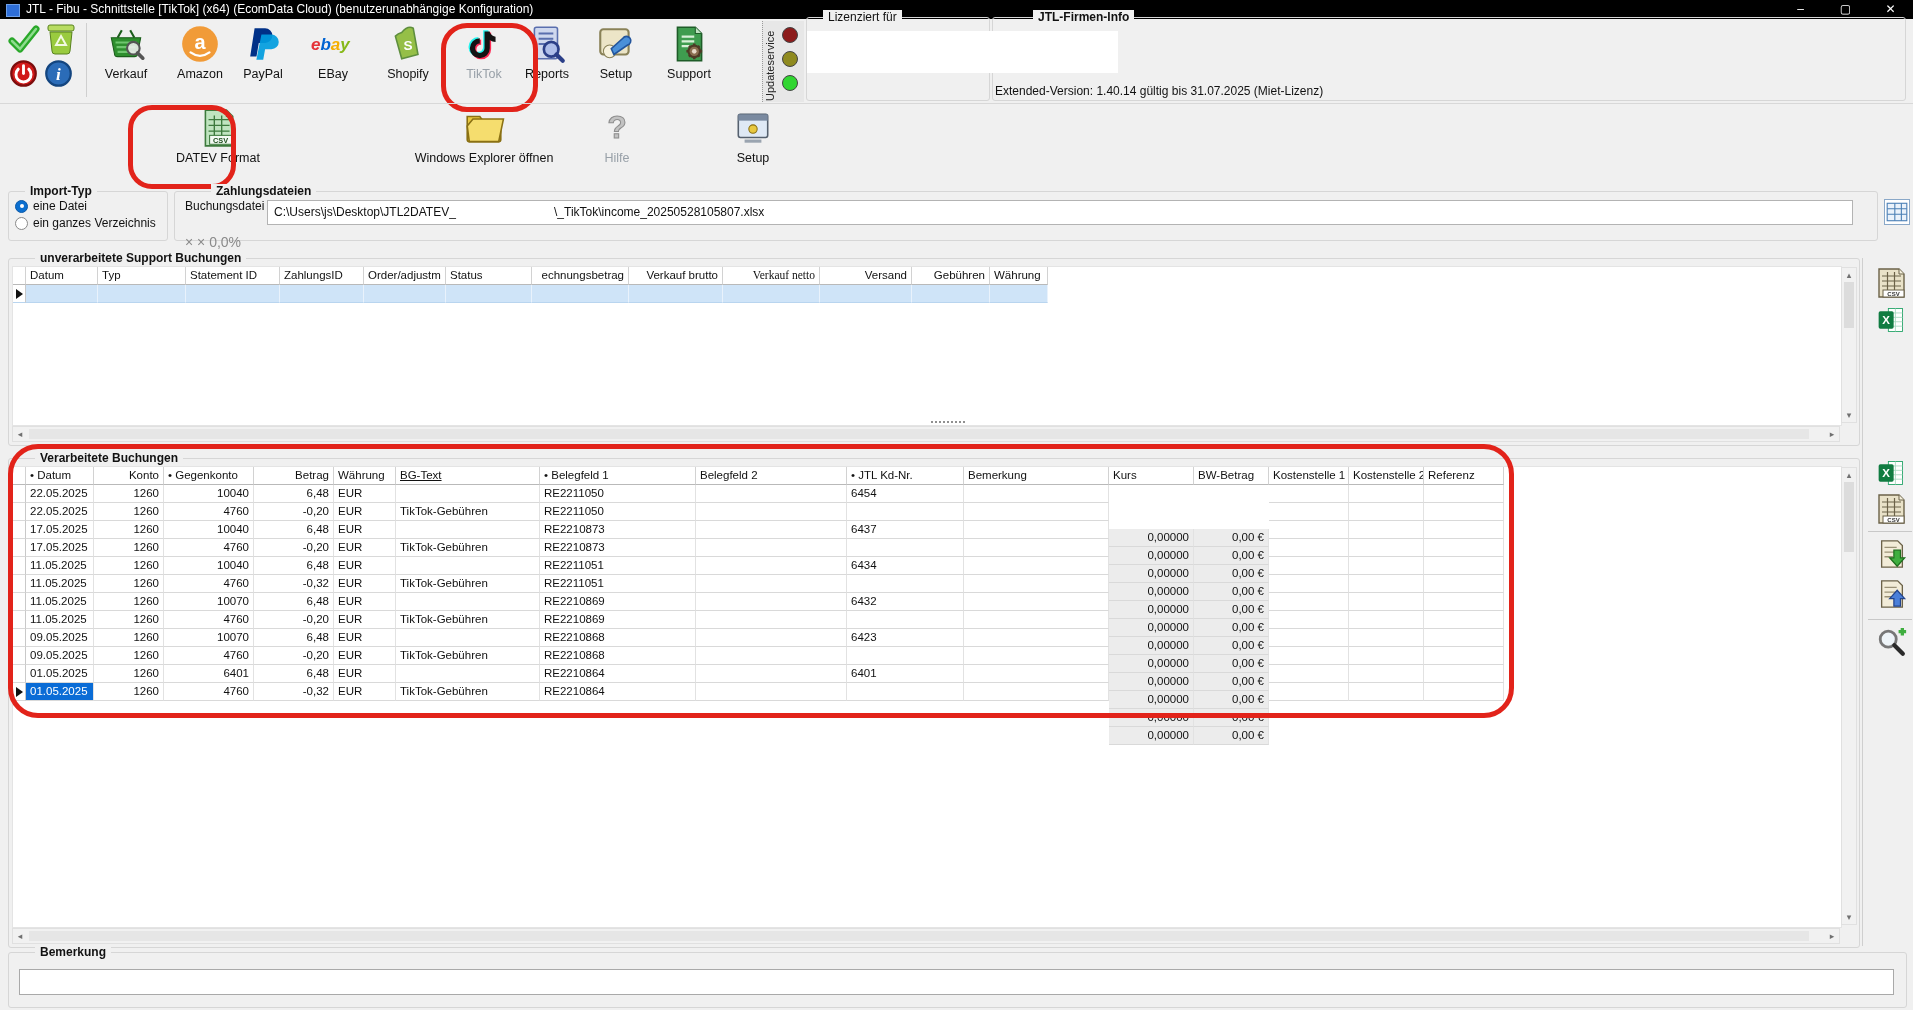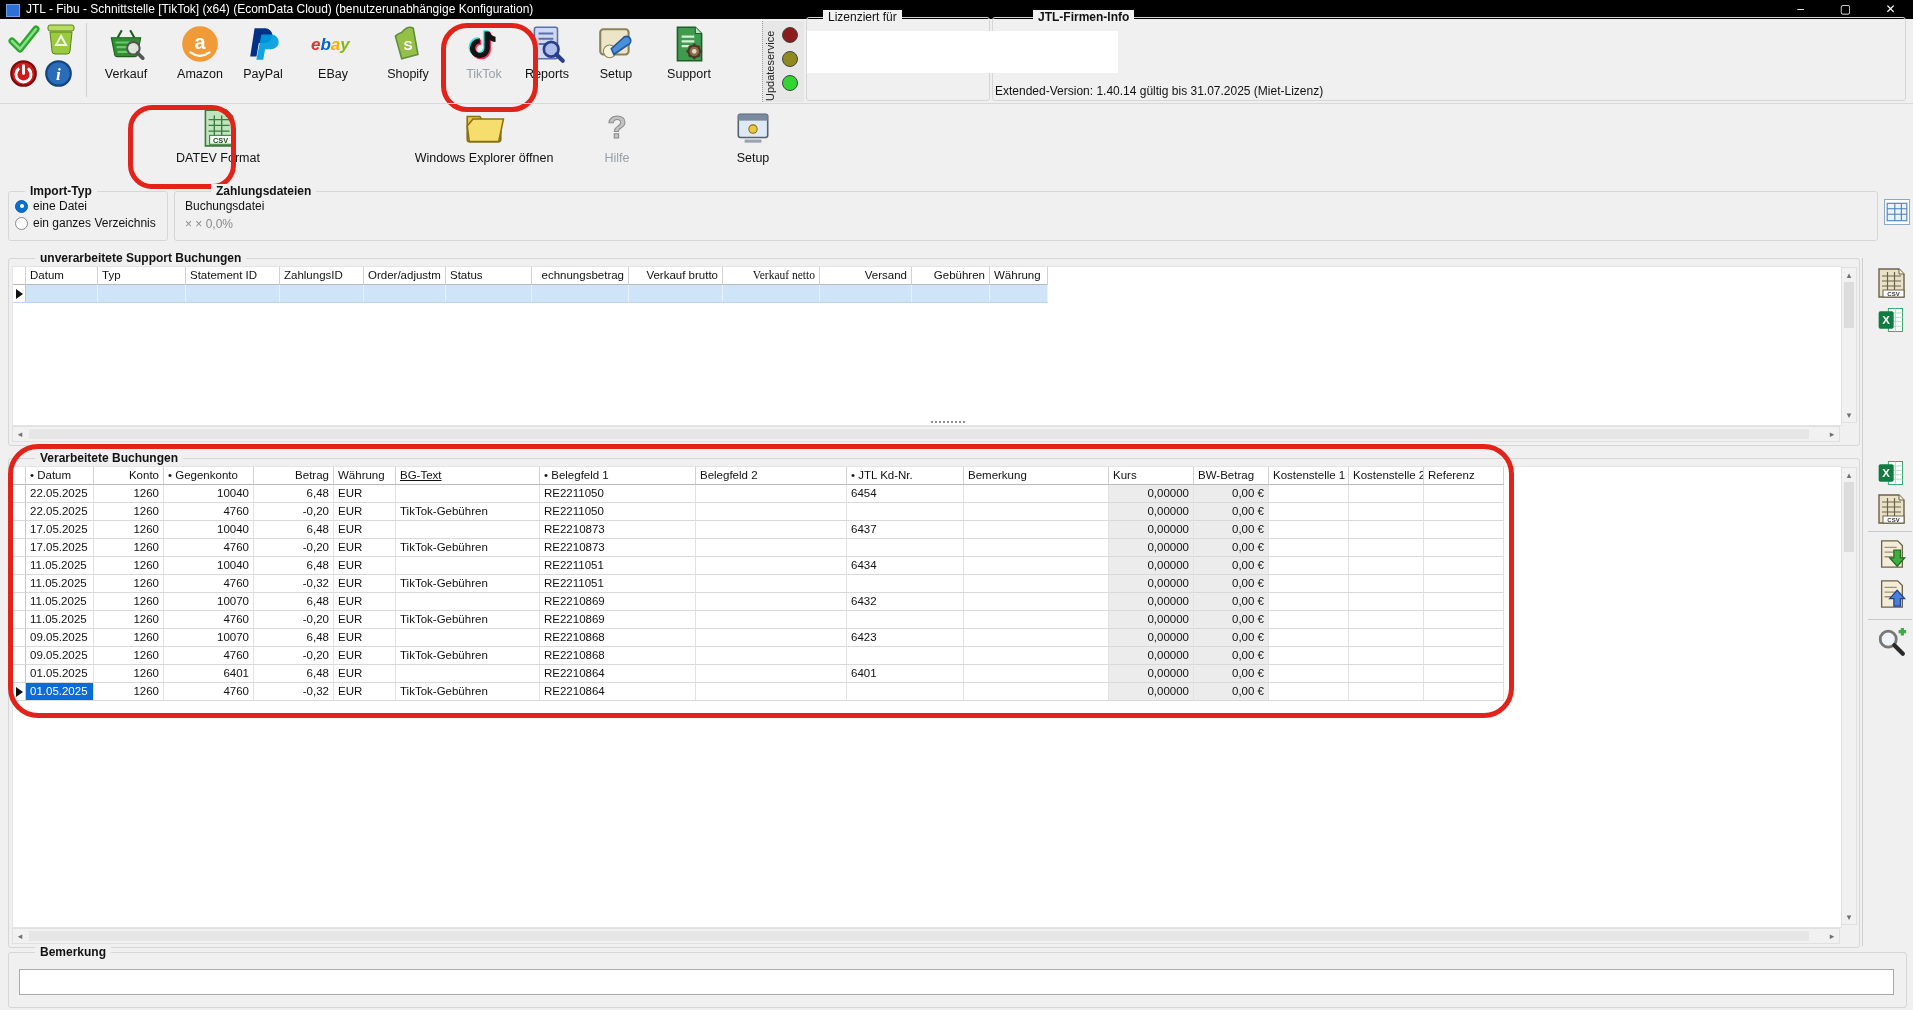--- a/index.html
+++ b/index.html
@@ -30,21 +30,21 @@
   
   .inputbox{position:absolute;background:#fff;border:1px solid #b3b3b3;box-sizing:border-box;}
   
   .twrap{position:absolute;background:#fff;border:1px solid #e4e4e4;overflow:hidden;}
   .trow{display:flex;height:18px;}
   .tcell{flex:none;box-sizing:border-box;height:18px;line-height:17px;padding:0 4px;font-size:11.5px;
          background:#fff;border-right:1px solid #e2e2e2;border-bottom:1px solid #d9d9d9;
          overflow:hidden;white-space:nowrap;}
   .thead .tcell{border-bottom:1px solid #b9b9b9;border-right:1px solid #d2d2d2;}
   .ar{text-align:right;}
-  .graycell{background:#ececec;}
+  .graycell{background:#ececec;margin-top:44px;}
   .selectedcell{background:#0a6cd6;color:#fff;}
   .selcell{background:#fff;border-right:1px solid #c9c9c9;position:relative;padding:0;}
   .rowmarker{position:absolute;left:3px;top:4px;width:0;height:0;border-left:7px solid #101010;
              border-top:5px solid transparent;border-bottom:5px solid transparent;}
   .newrow .tcell{background:#cfe4f8;border-right-color:#e9f2fc;border-bottom-color:#b9d5ef;}
   .newrow .selcell{background:#fff;border-right-color:#c9c9c9;}
   
   .sb{position:absolute;background:#f1f1f1;border:1px solid #e0e0e0;box-sizing:border-box;}
   .sbthumb{position:absolute;background:#dcdcdc;}
   .sbarr{position:absolute;color:#707070;font-size:9px;line-height:14px;text-align:center;width:14px;height:14px;}
@@ -266,21 +266,25 @@
     </div>
     <div class="radio-row" style="left:6px;top:24px;">
       <span class="rdo"></span>
       <span>ein ganzes Verzeichnis</span>
     </div>
   </div>
 
   <div class="gbx" style="left:174px;top:191px;width:1702px;height:48px;">
     <span class="lg" style="left:36px;">Zahlungsdateien</span>
     <div style="position:absolute;left:10px;top:7px;font-size:12px;">Buchungsdatei</div>
-    <div style="position:absolute;left:10px;top:25px;font-size:12px;color:#8a8a8a;">× × 0,0%</div>
+    <div style="position:absolute;left:10px;top:42px;font-size:14px;color:#8a8a8a;">× × 0,0%</div>
+    <div class="inputbox" style="left:92px;top:8px;width:1586px;height:25px;">
+      <span style="position:absolute;left:6px;top:4px;font-size:12px;white-space:nowrap;">C:\Users\js\Desktop\JTL2DATEV_</span>
+      <span style="position:absolute;left:286px;top:4px;font-size:12px;white-space:nowrap;">\_TikTok\income_20250528105807.xlsx</span>
+    </div>
   </div>
   <div class="abs" style="left:1884px;top:199px;width:26px;height:26px;background:#fff;border:1px solid #8aa8c8;box-sizing:border-box;">
     <svg width="24" height="24" viewBox="0 0 22 22">
         <rect x="2" y="3" width="18" height="16" fill="#eaf2fb" stroke="#4a7fb5"></rect>
         <path d="M2 8 h18 M2 13 h18 M9 3 v16 M15 3 v16" stroke="#4a7fb5"></path>
       </svg>
   </div>
 
   <div class="gbx" style="left:8px;top:258px;width:1850px;height:186px;">
     <span class="lg" style="left:26px;">unverarbeitete Support Buchungen</span>

